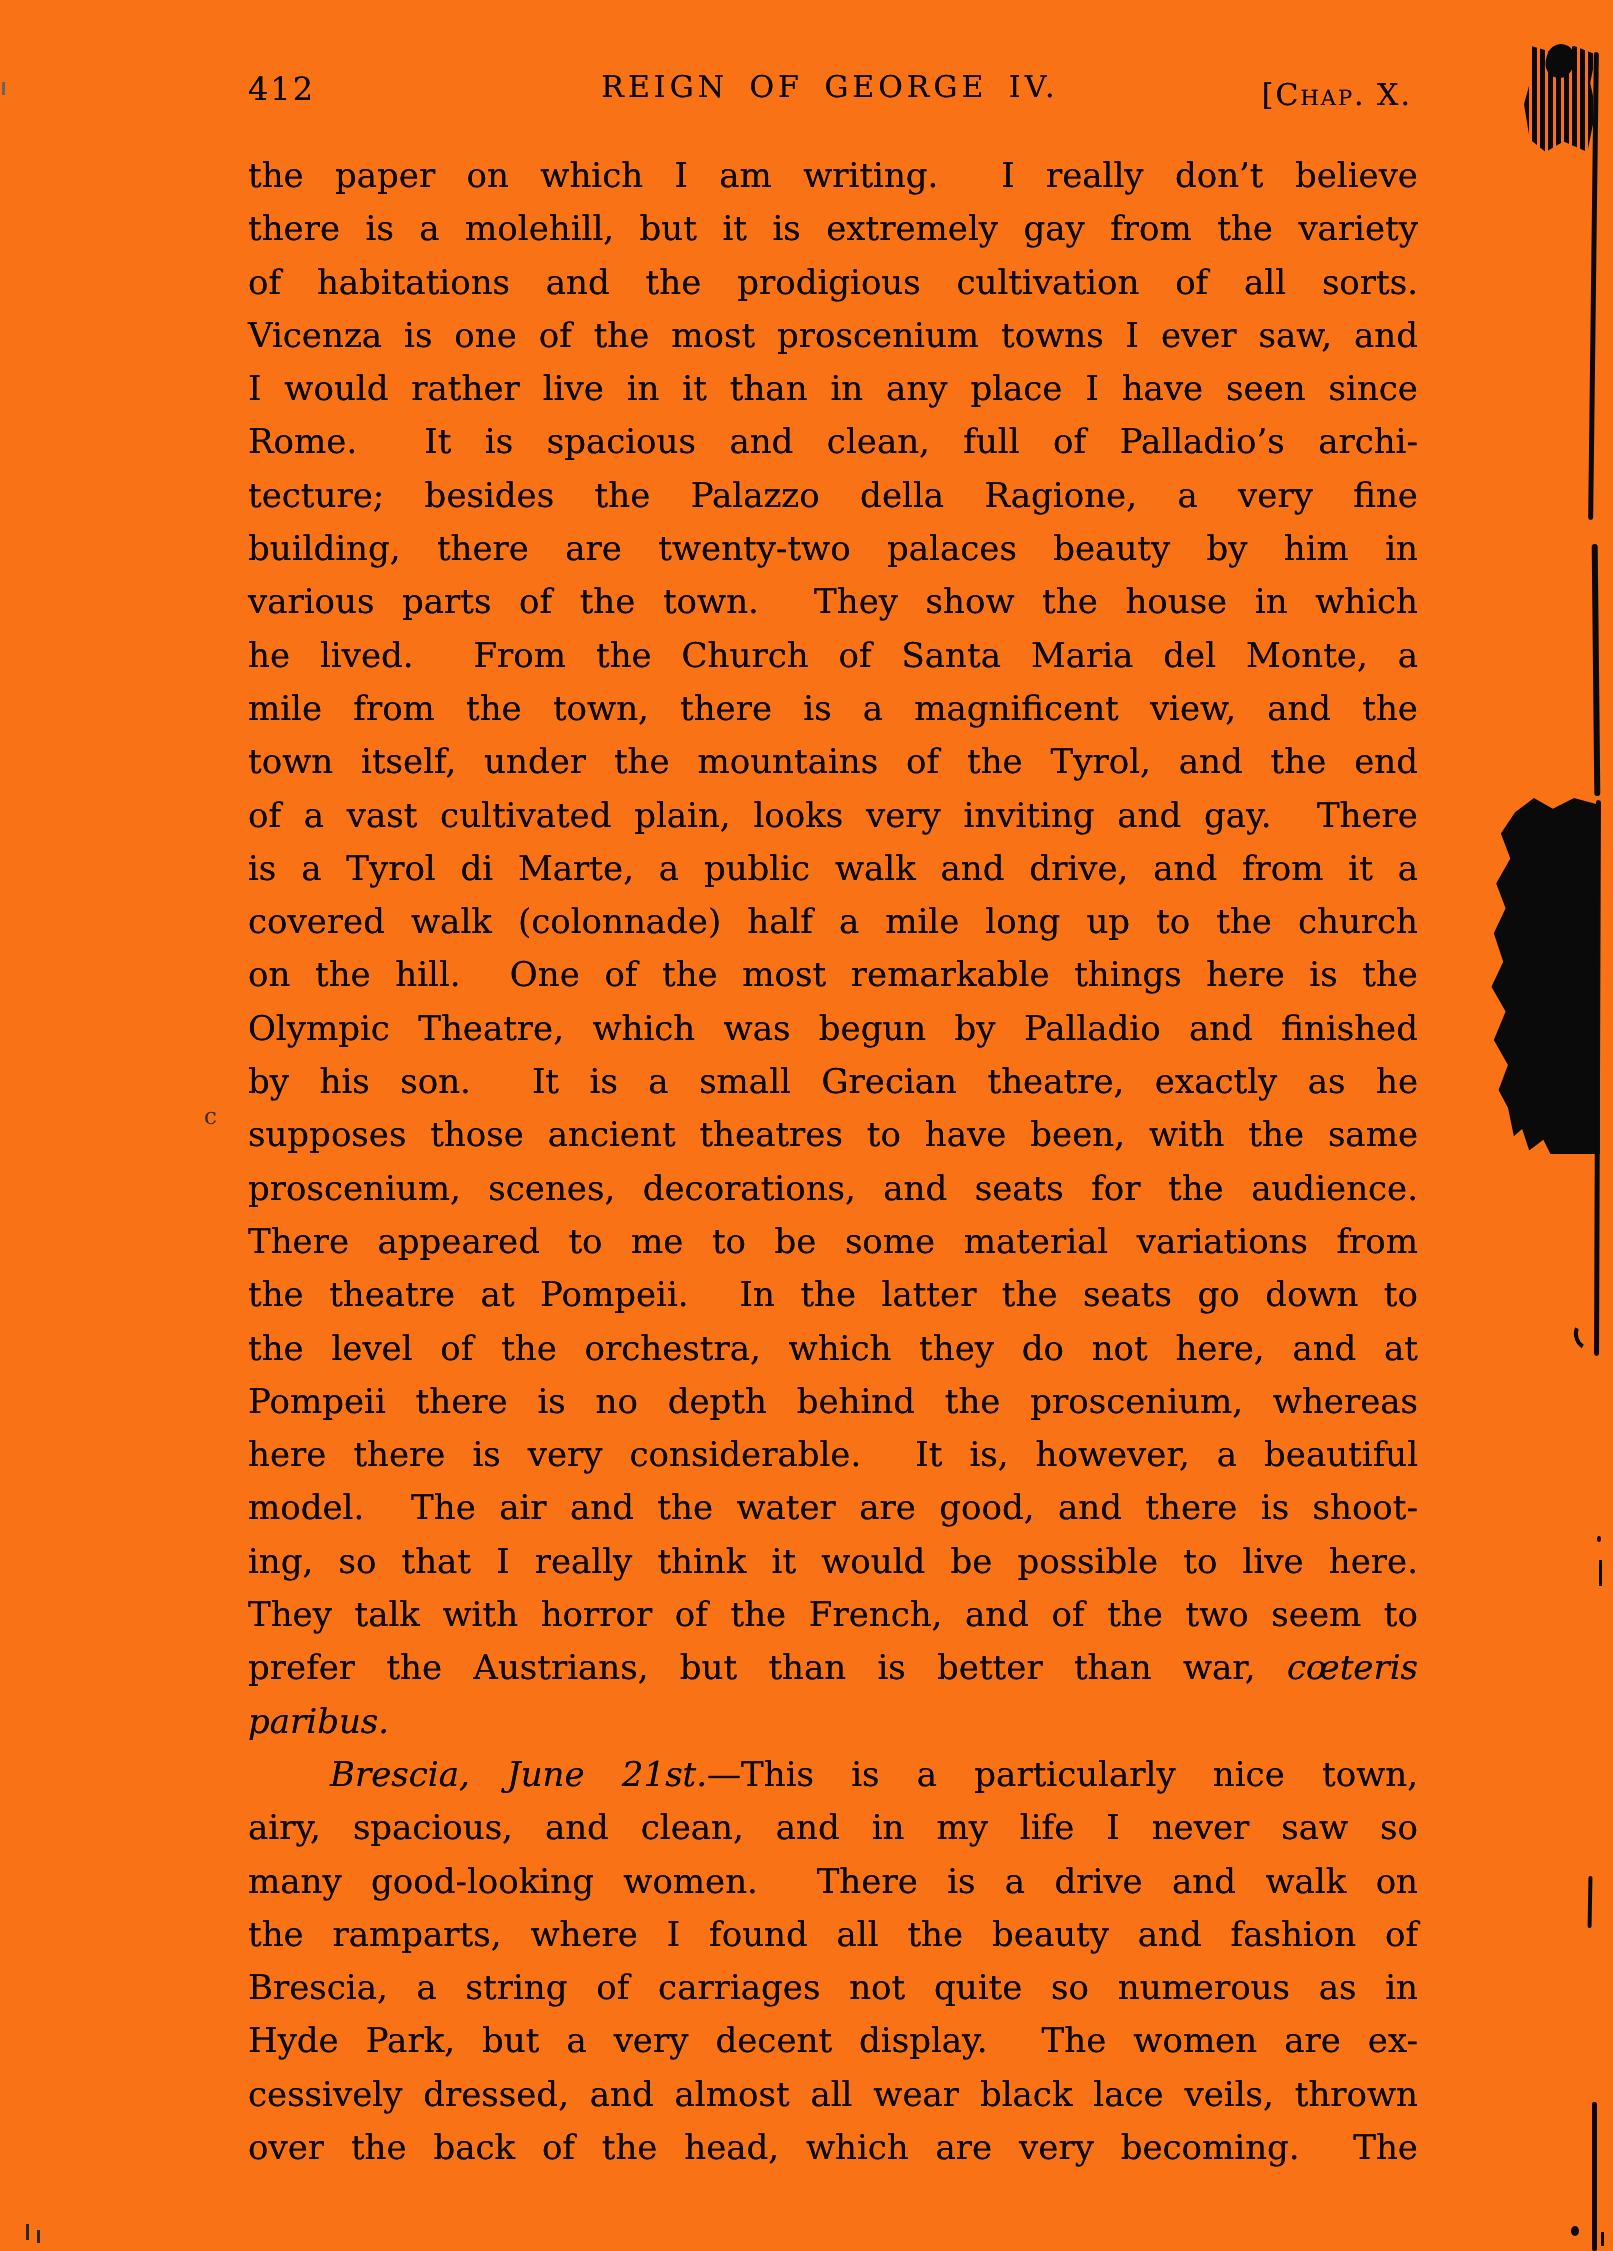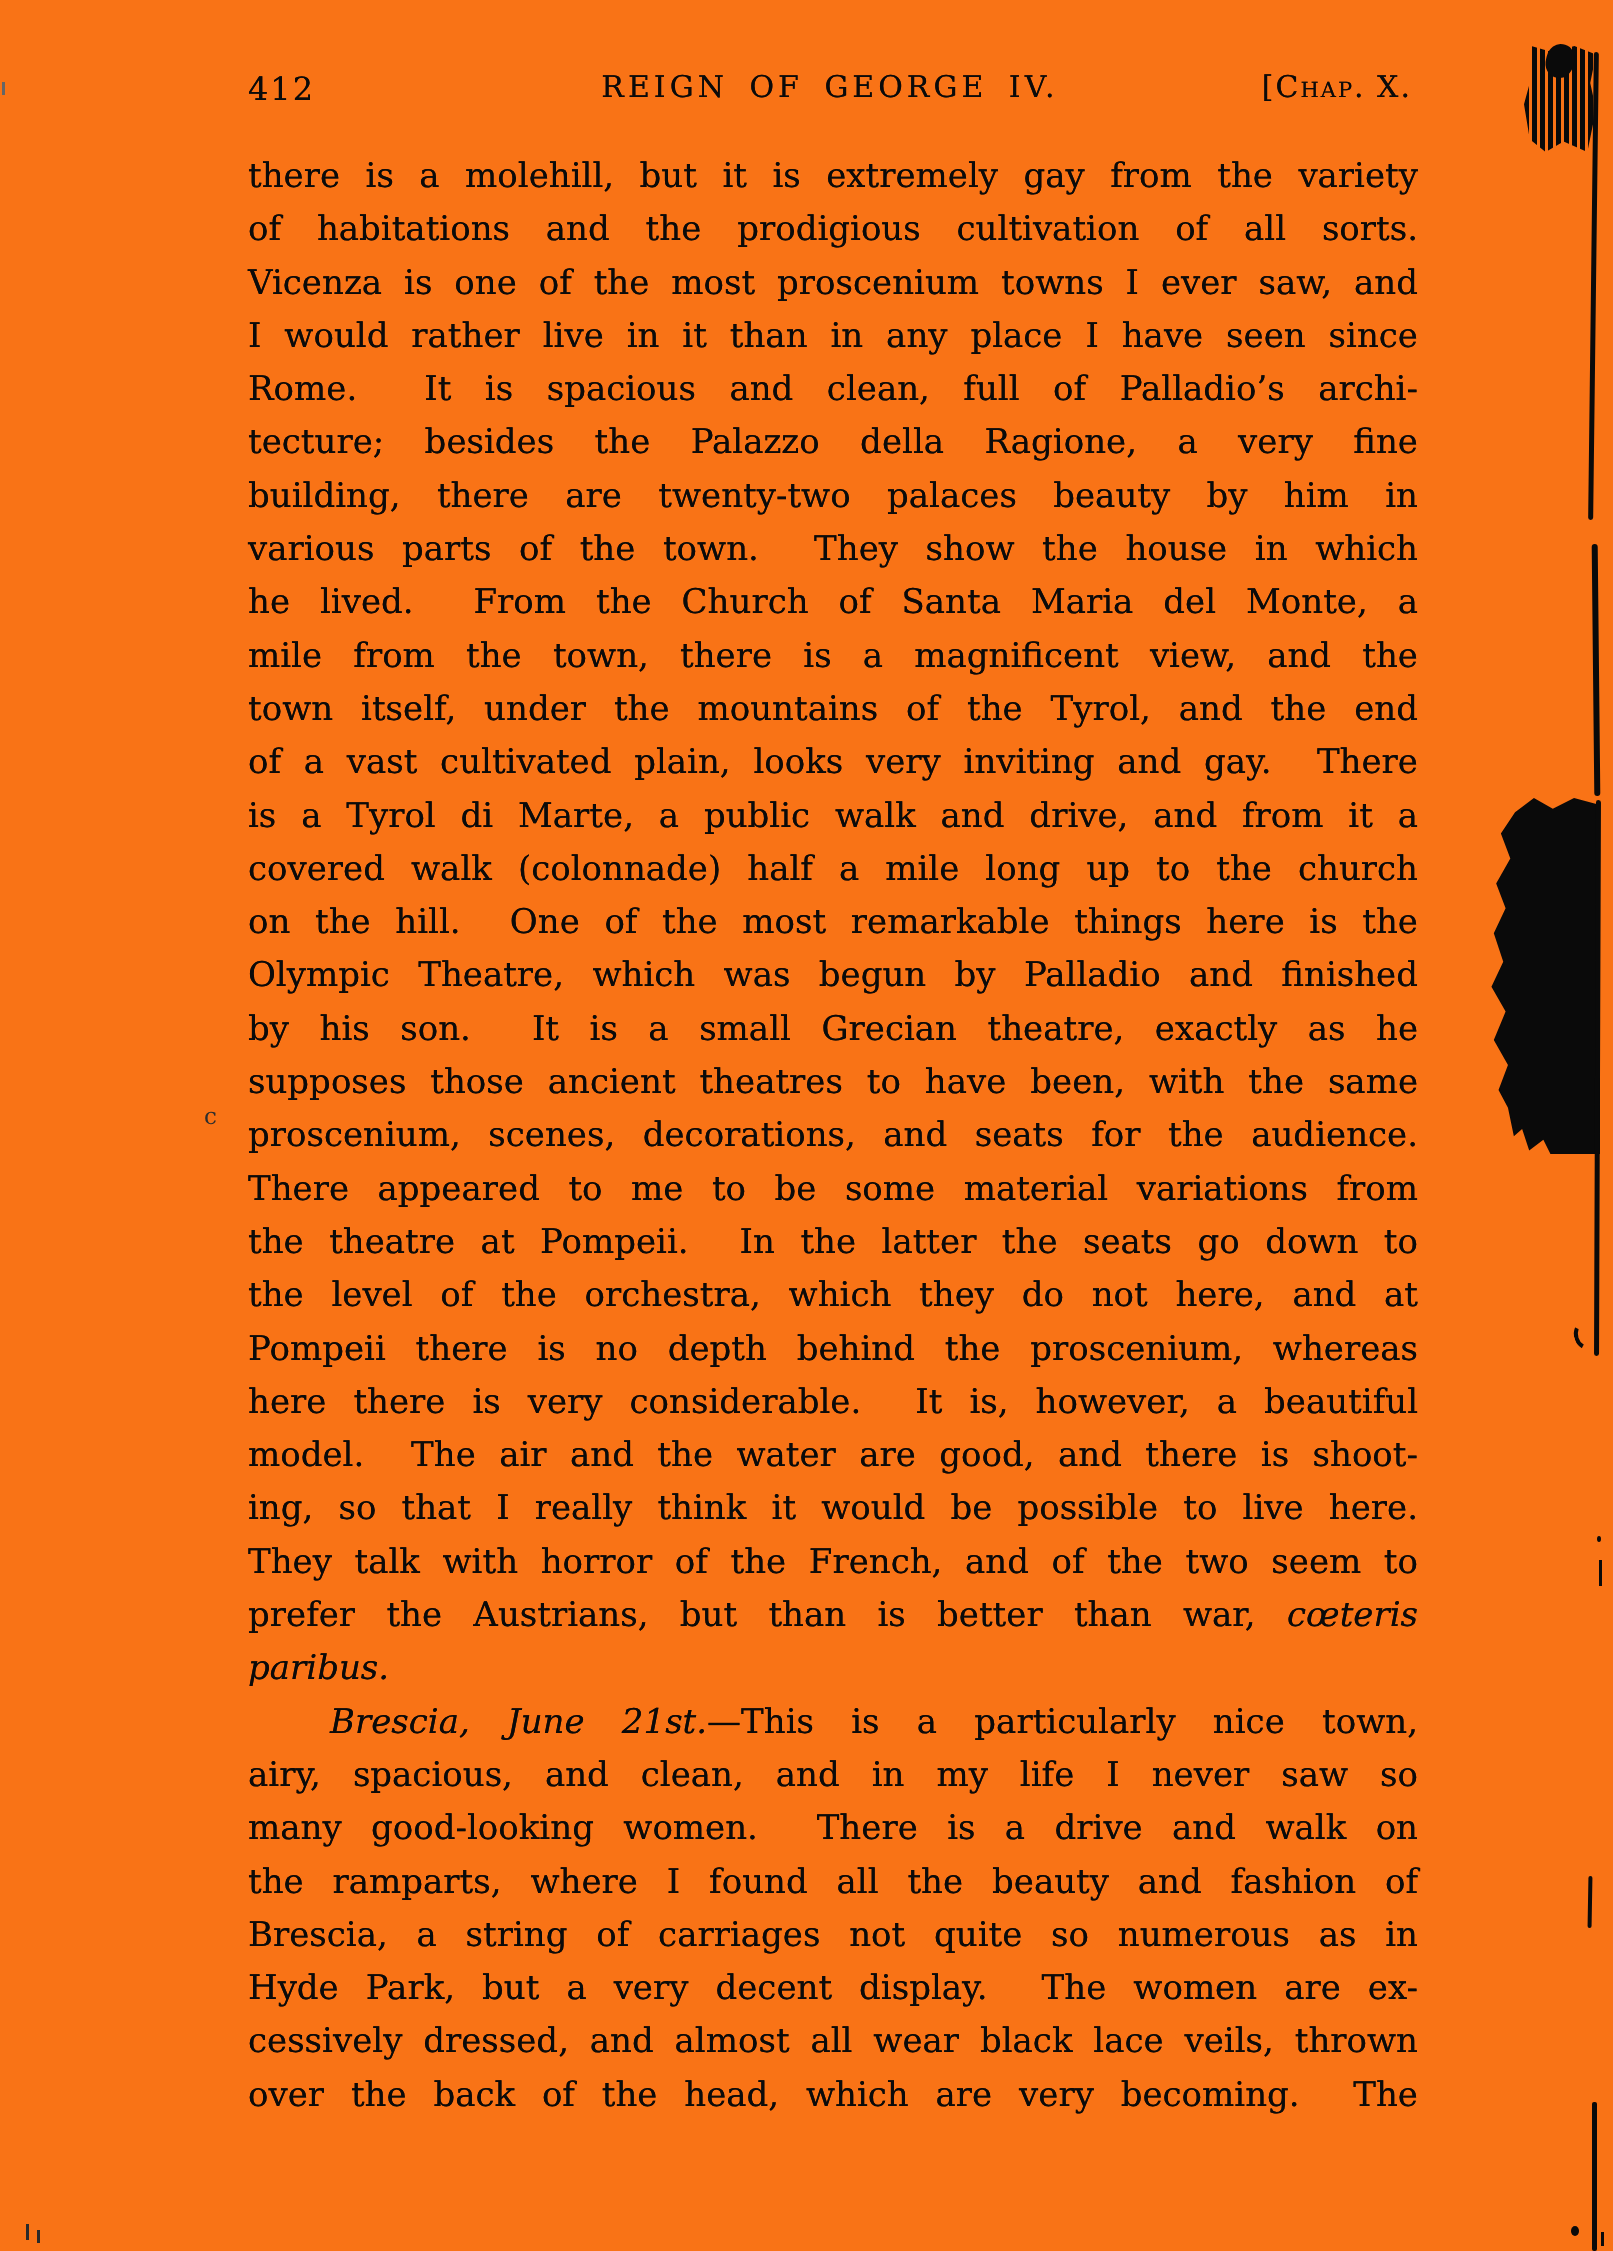--- a/index.html
+++ b/index.html
@@ -33,21 +33,21 @@
     position: absolute; left: 50%; top: 0;
     transform: translateX(-50%);
     font-size: 30px;
     letter-spacing: 4px;
     word-spacing: 8px;
     white-space: nowrap;
     text-shadow: 0 0 0.5px rgba(0,0,0,.75);
     text-align: right;
   }
   .chapter-mark {
-    position: absolute; right: 0; top: 0;
+    position: absolute; right: 0; top: 8px;
     font-size: 30px;
     font-variant-caps: small-caps;
     letter-spacing: 2px;
     text-shadow: 0 0 0.5px rgba(0,0,0,.75);
   }
   
   .text-block {
     position: absolute;
     left: 248px; top: 150px;
     width: 1170px;
@@ -113,20 +113,21 @@
 
 <div class="page">
 
   <header class="running-head">
     <span class="folio">412</span>
     <span class="running-title">REIGN OF GEORGE IV.</span>
     <span class="chapter-mark">[Chap. X.</span>
   </header>
 
   <main class="text-block" id="text-block">
+      <div class="line"><span>the paper on which I am writing.&nbsp; I really don’t believe</span></div>
       <div class="line"><span>there is a molehill, but it is extremely gay from the variety</span></div>
       <div class="line"><span>of habitations and the prodigious cultivation of all sorts.</span></div>
       <div class="line"><span>Vicenza is one of the most proscenium towns I ever saw, and</span></div>
       <div class="line"><span>I would rather live in it than in any place I have seen since</span></div>
       <div class="line"><span>Rome.&nbsp; It is spacious and clean, full of Palladio’s archi-</span></div>
       <div class="line"><span>tecture; besides the Palazzo della Ragione, a very fine</span></div>
       <div class="line"><span>building, there are twenty-two palaces beauty by him in</span></div>
       <div class="line"><span>various parts of the town.&nbsp; They show the house in which</span></div>
       <div class="line"><span>he lived.&nbsp; From the Church of Santa Maria del Monte, a</span></div>
       <div class="line"><span>mile from the town, there is a magnificent view, and the</span></div>

